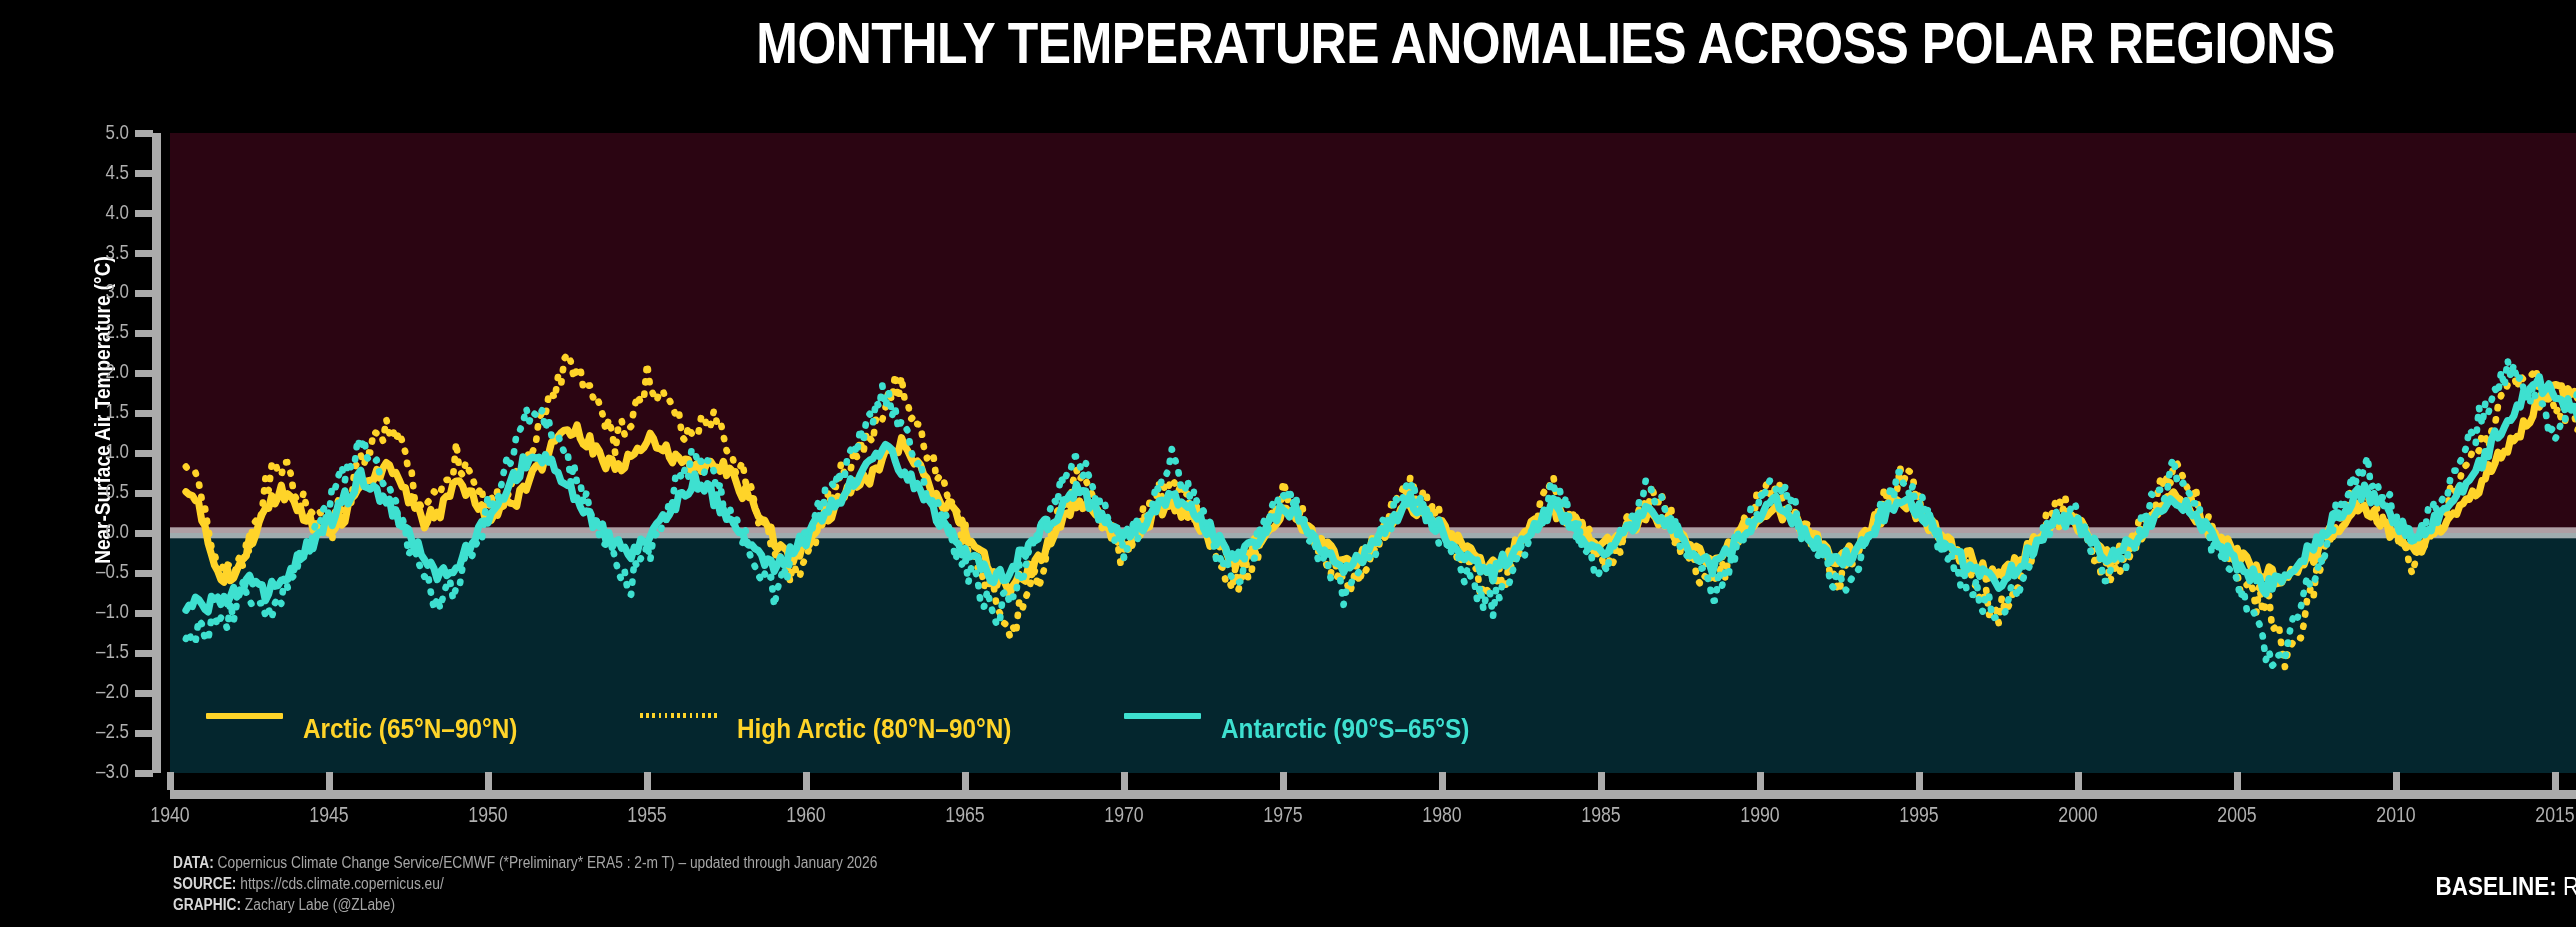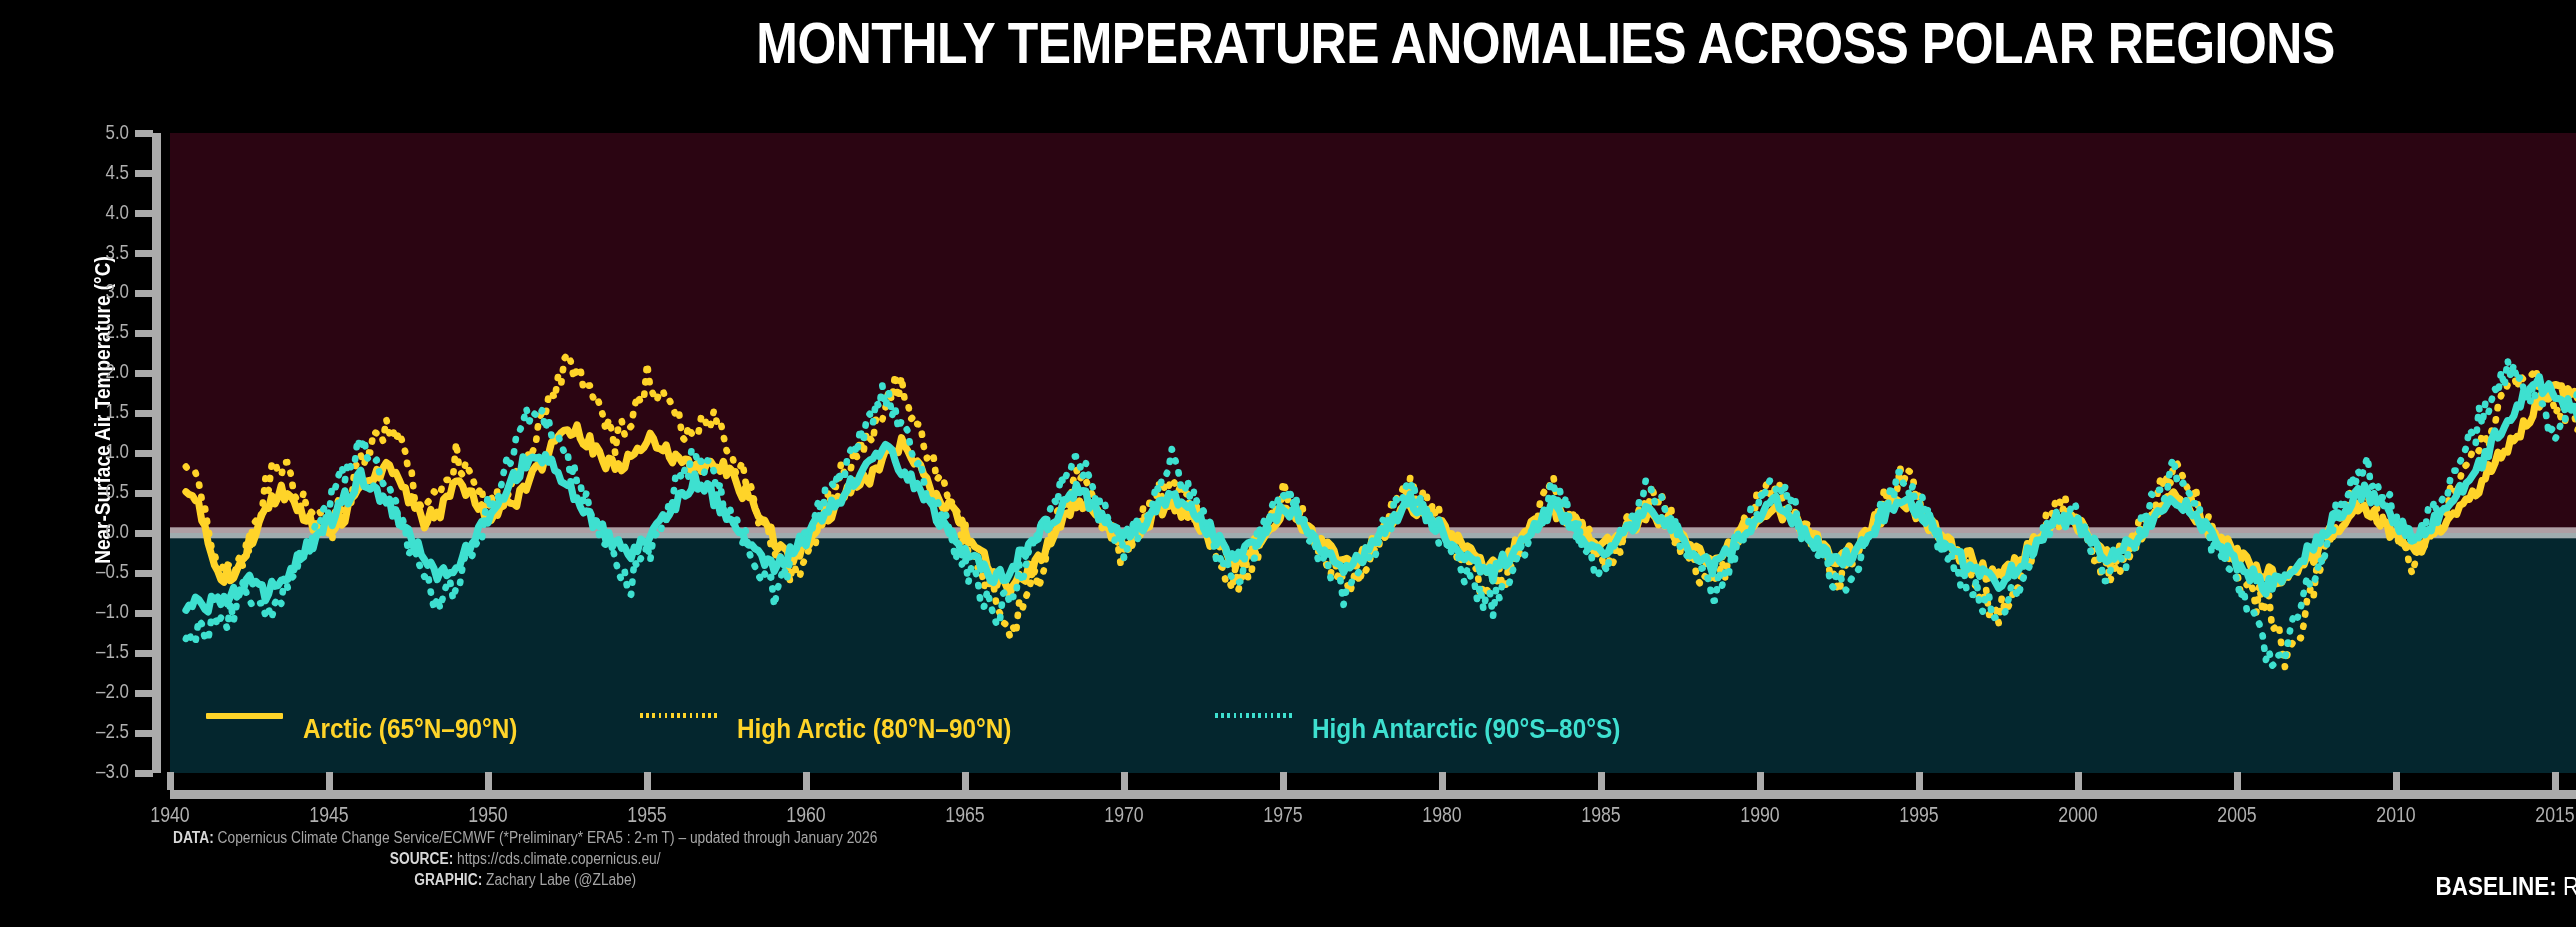--- a/index.html
+++ b/index.html
@@ -37,21 +37,21 @@
   #legend{position:absolute;left:206px;top:705px;width:2669px;height:47px;
           display:flex;align-items:center;}
   .lgitem{display:flex;white-space:nowrap;}
   .lgsolid{width:77px;height:6.7px;border-radius:1px;}
   .lgdot{width:77px;height:6.7px;}
   .lglab{margin-left:19.6px;font-size:28px;font-weight:bold;
          transform:scaleX(0.87);transform-origin:left center;}
   .gap1{width:91px;} .gap2{width:72px;} .gap3{width:91px;}
 
   
-  #credits{position:absolute;left:173px;top:828px;line-height:1.30;text-align:center;}
+  #credits{position:absolute;left:173px;top:853px;line-height:1.30;}
   .crow{color:#A6A6A6;font-size:16px;transform:scaleX(0.86);transform-origin:left center;white-space:nowrap;}
   .crow b{color:#D8D8D8;font-weight:bold;}
   #baseline{position:absolute;right:56px;top:872px;color:#FFF;font-size:25px;
             transform:scaleX(0.90);transform-origin:right center;white-space:nowrap;}
   #baseline b{font-weight:bold;}
 </style>
 </head>
 <body>
 
 <div id="title">MONTHLY TEMPERATURE ANOMALIES ACROSS POLAR REGIONS</div>
@@ -78,25 +78,25 @@
   <div class="lgitem">
     <span class="lgsolid" style="background: rgb(255, 212, 41);"></span>
     <span class="lglab" style="color: rgb(255, 212, 41);">Arctic (65°N–90°N)</span>
   </div>
   <span class="gap1"></span>
   <div class="lgitem">
     <span class="lgdot" style="height: 5.7px; background-image: repeating-linear-gradient(to right, rgb(255, 212, 41) 0px, rgb(255, 212, 41) 2.6px, transparent 2.6px, transparent 6.2px);"></span>
     <span class="lglab" style="color: rgb(255, 212, 41);">High Arctic (80°N–90°N)</span>
   </div>
   <span class="gap2"></span>
+  <div class="lgitem">
+    <span class="lgsolid" style="background: rgb(62, 224, 208);"></span>
+    <span class="lglab" style="color: rgb(62, 224, 208);">Antarctic (90°S–65°S)</span>
+  </div>
   <span class="gap3"></span>
-  <div class="lgitem">
-    <span class="lgdot" style="height: 5.7px; background-image: repeating-linear-gradient(to right, rgb(62, 224, 208) 0px, rgb(62, 224, 208) 2.6px, transparent 2.6px, transparent 6.2px);"></span>
-    <span class="lglab" style="color: rgb(62, 224, 208);">High Antarctic (90°S–80°S)</span>
-  </div>
 </div>
 
 <div id="credits">
   <div class="crow">
     <b>DATA:</b><span> Copernicus Climate Change Service/ECMWF (*Preliminary* ERA5 : 2-m T) – updated through January 2026</span>
   </div>
   <div class="crow">
     <b>SOURCE:</b><span> https://cds.climate.copernicus.eu/</span>
   </div>
   <div class="crow">

